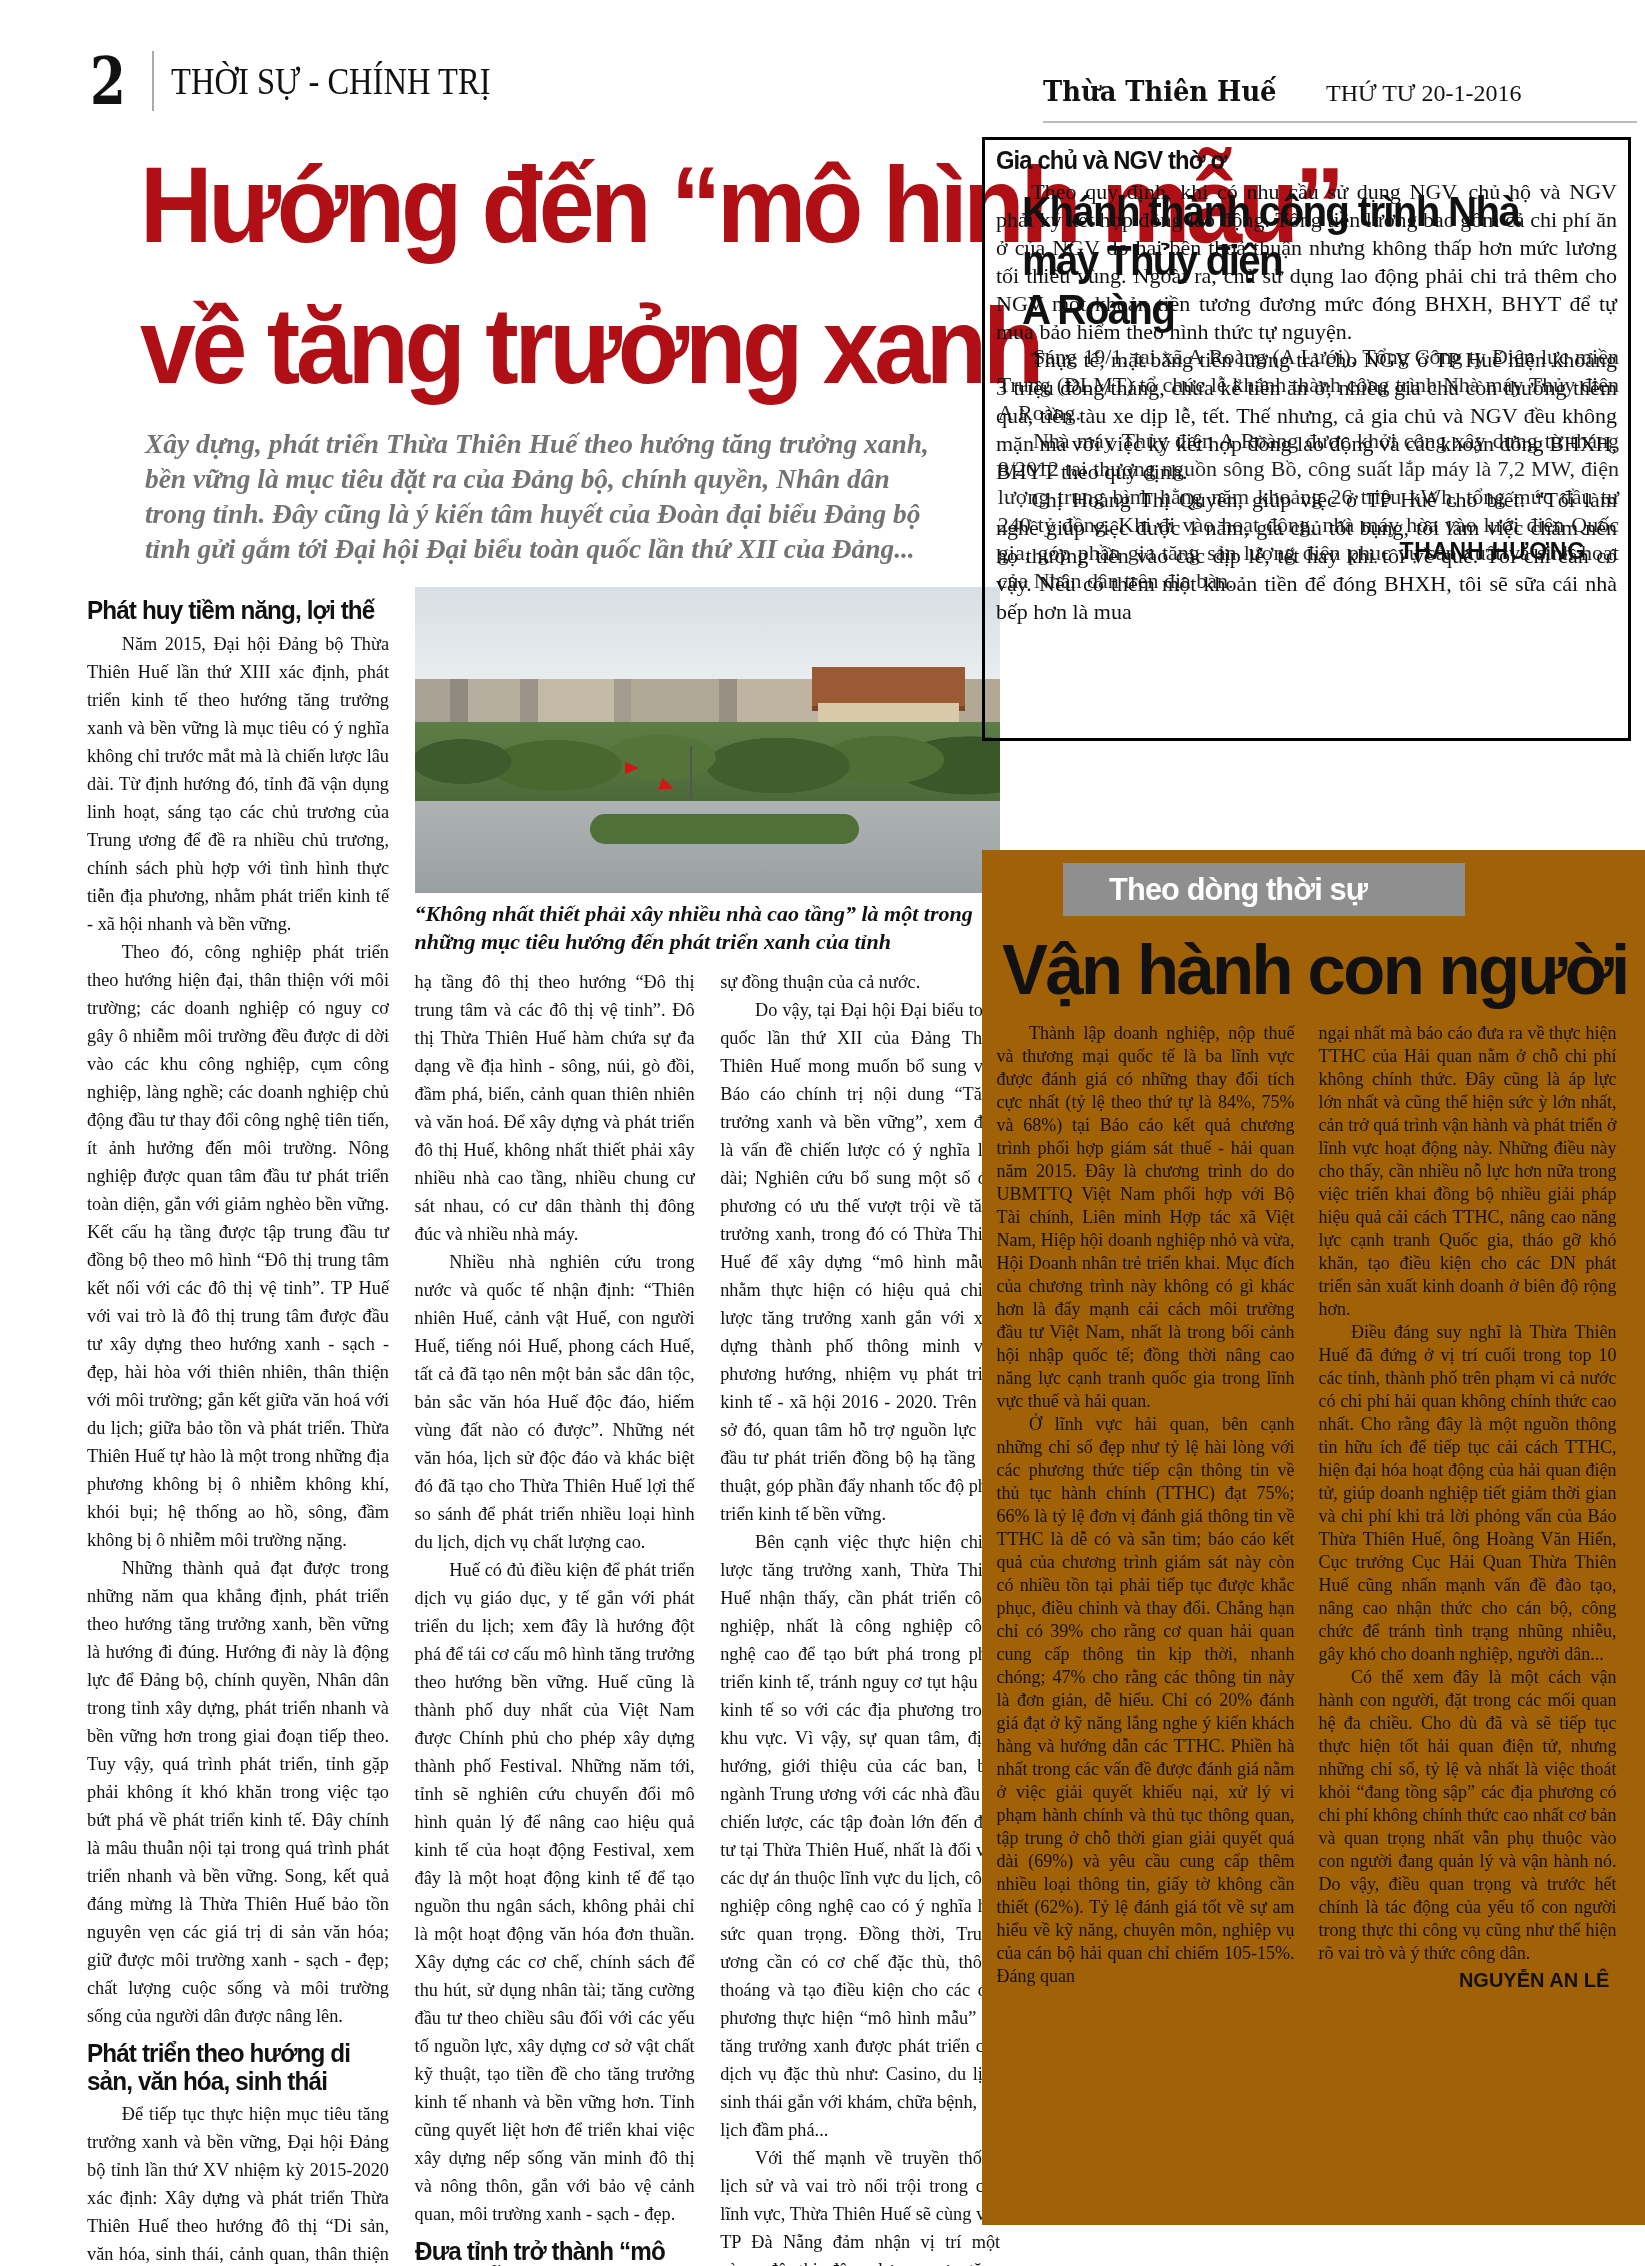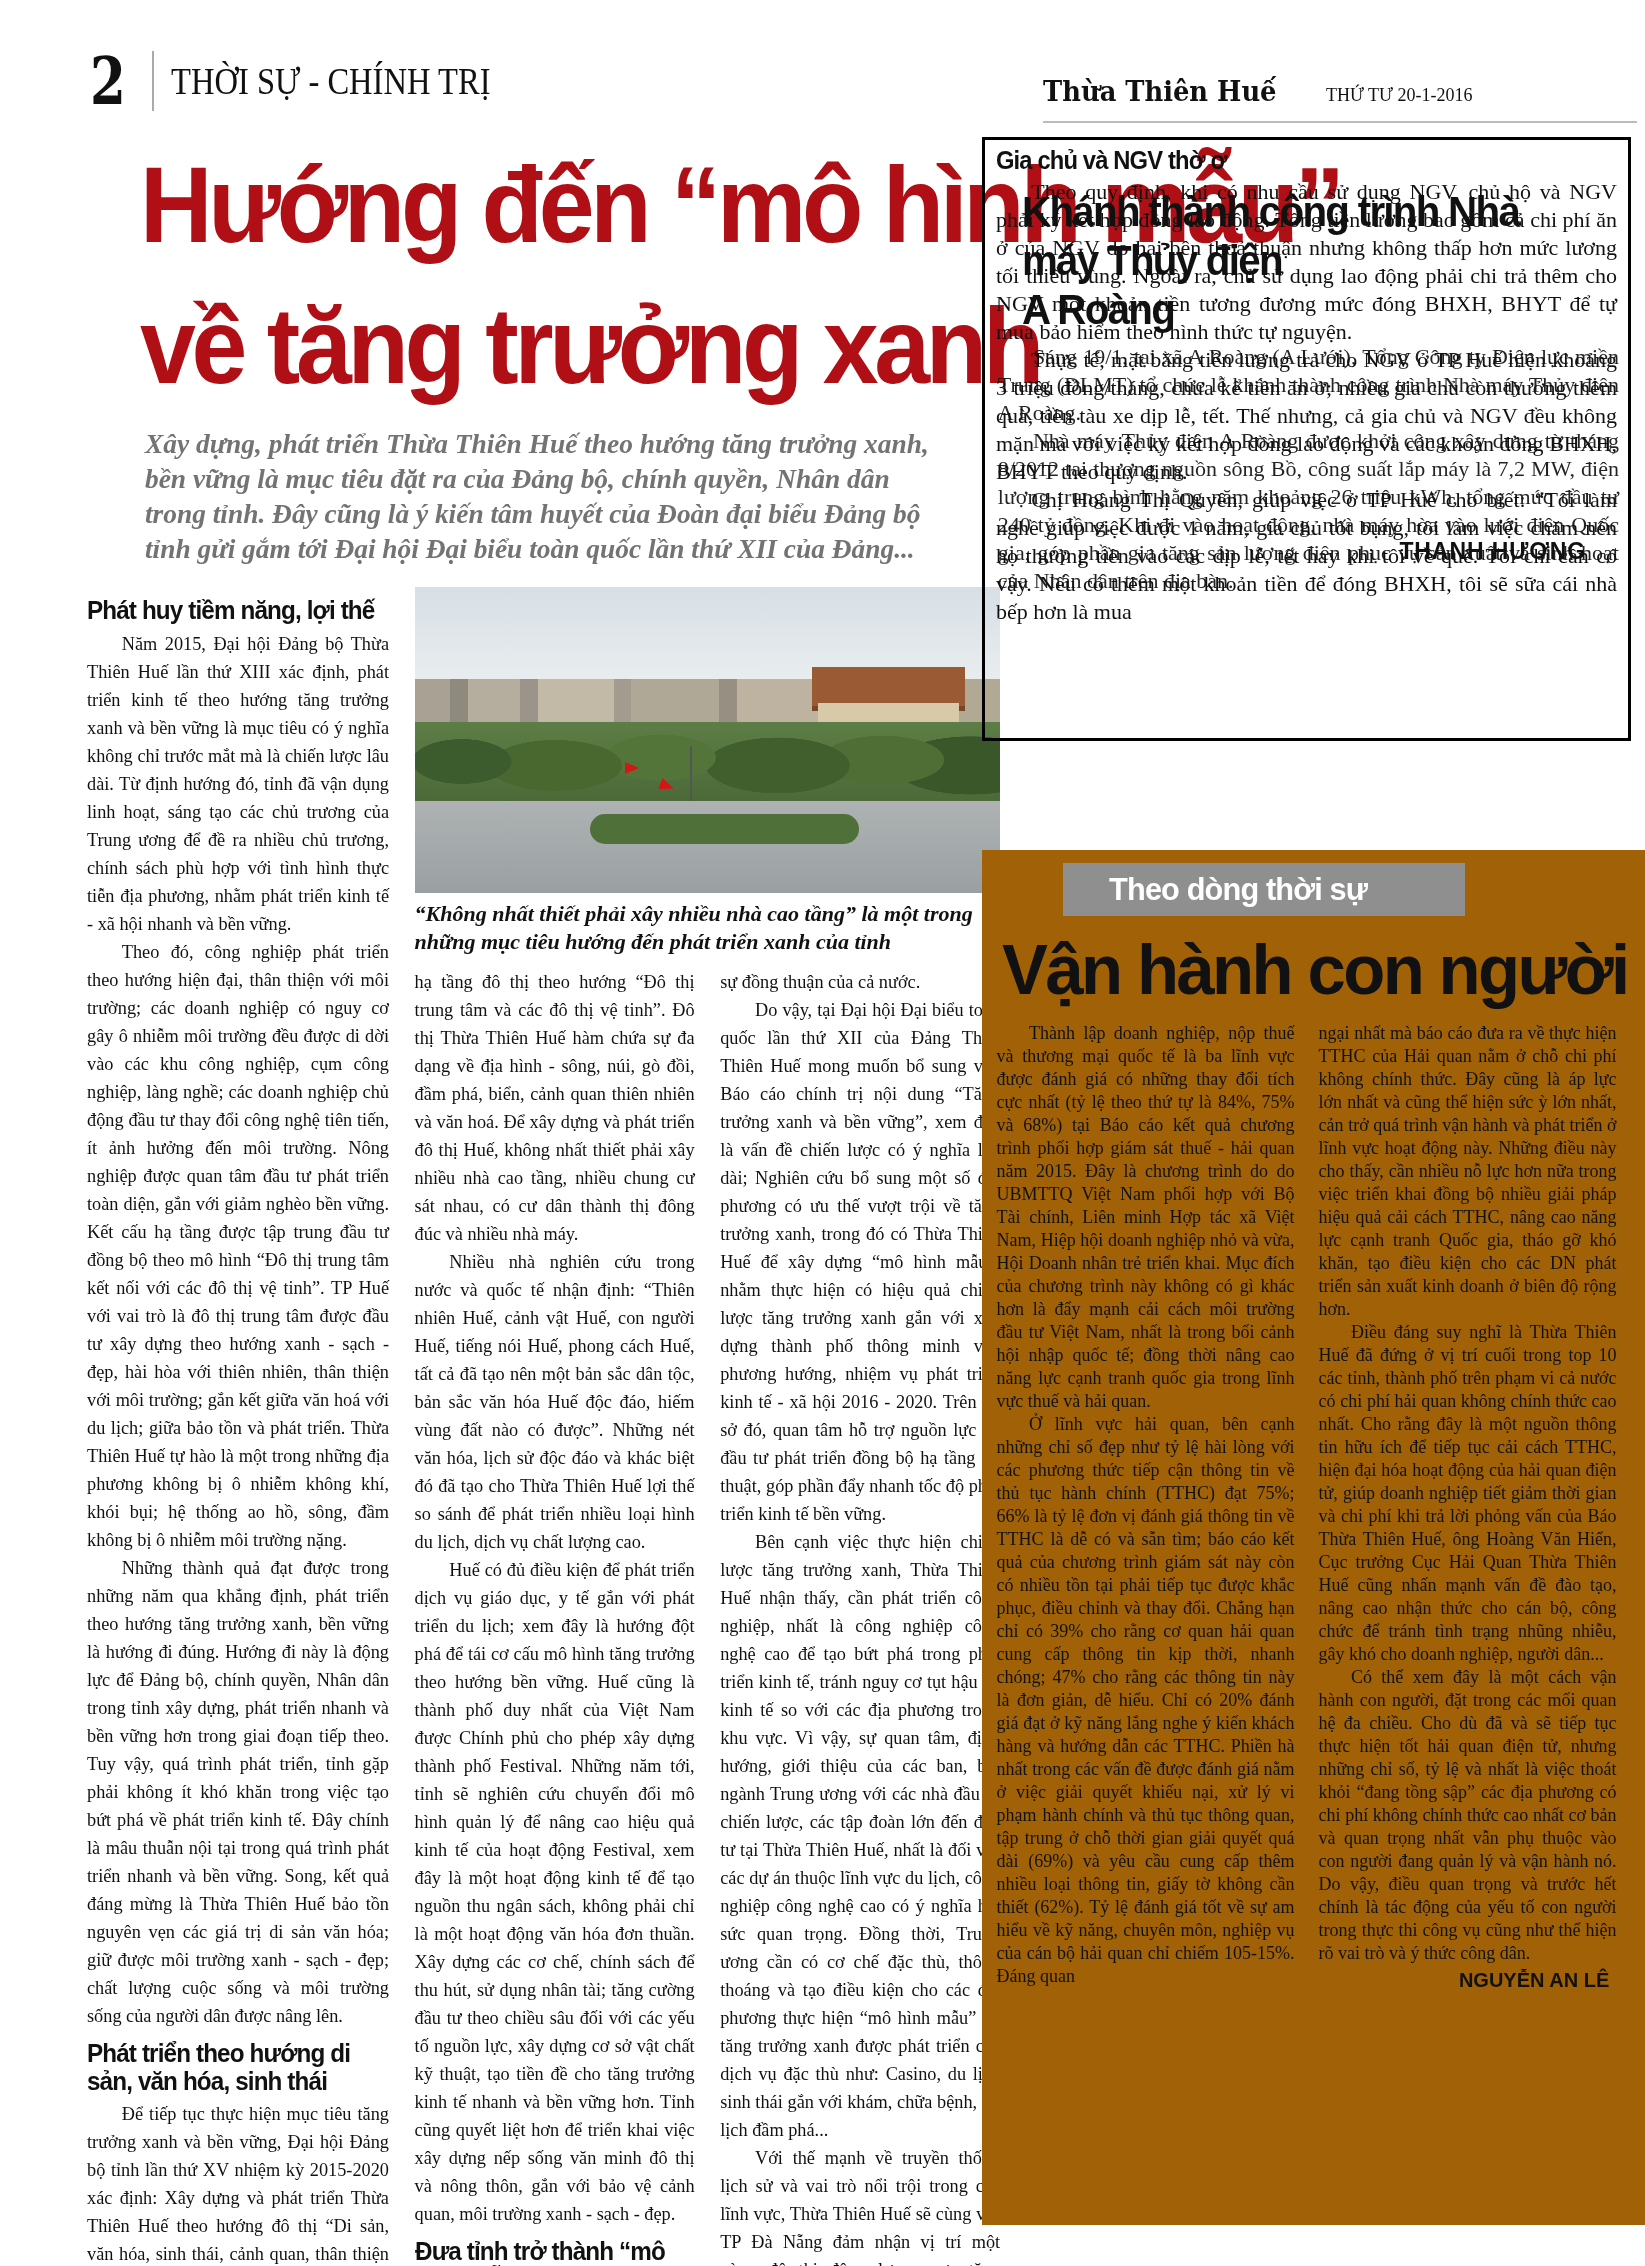--- a/index.html
+++ b/index.html
@@ -5,21 +5,21 @@
   html,body{margin:0;padding:0;background:#fff;}
   #page{position:relative;width:1646px;height:2266px;background:#fff;overflow:hidden;
         font-family:"Liberation Serif",serif;color:#111;}
   
   .hdr-left{position:absolute;left:90px;top:48px;display:flex;align-items:center;gap:16.4px;}
   .pagenum{font-family:"DejaVu Serif",serif;font-weight:bold;font-size:66px;line-height:66px;transform:scaleX(.78);transform-origin:left;}
   .hdr-div{width:1.8px;height:60px;background:#aaa;}
   .section-title{font-family:"Liberation Serif",serif;font-size:37px;letter-spacing:0px;transform:scaleX(.88);transform-origin:left;white-space:nowrap;}
   .hdr-right{position:absolute;right:9.1px;top:75px;width:594px;text-align:left;border-bottom:2.7px solid #bbb;padding-bottom:12.8px;}
   .masthead{font-family:"DejaVu Serif",serif;font-weight:bold;font-size:28px;transform:scaleX(.92);display:inline-block;transform-origin:left;}
-  .issue-date{font-family:"Liberation Serif",serif;font-size:18px;margin-left:25.6px;}
+  .issue-date{font-family:"Liberation Serif",serif;font-size:24px;margin-left:25.6px;}
   
   .main-art{position:absolute;left:87px;top:137px;width:873px;}
   .headline{font-family:"Liberation Sans",sans-serif;font-weight:bold;color:#b01015;
             font-size:108px;line-height:135px;letter-spacing:-4.6px;transform:scaleX(.93);transform-origin:left;
             margin:0 0 5.5px 53px;white-space:nowrap;}
   .standfirst{font-family:"Liberation Serif",serif;font-weight:bold;font-style:italic;color:#737373;
               font-size:27.4px;line-height:35px;margin:14.6px 0 0 58px;width:804px;}
   .bodywrap{display:flex;gap:25.6px;margin-top:20px;}
   .c1{width:302px;flex:none;}
   .c23{width:585px;flex:none;}

